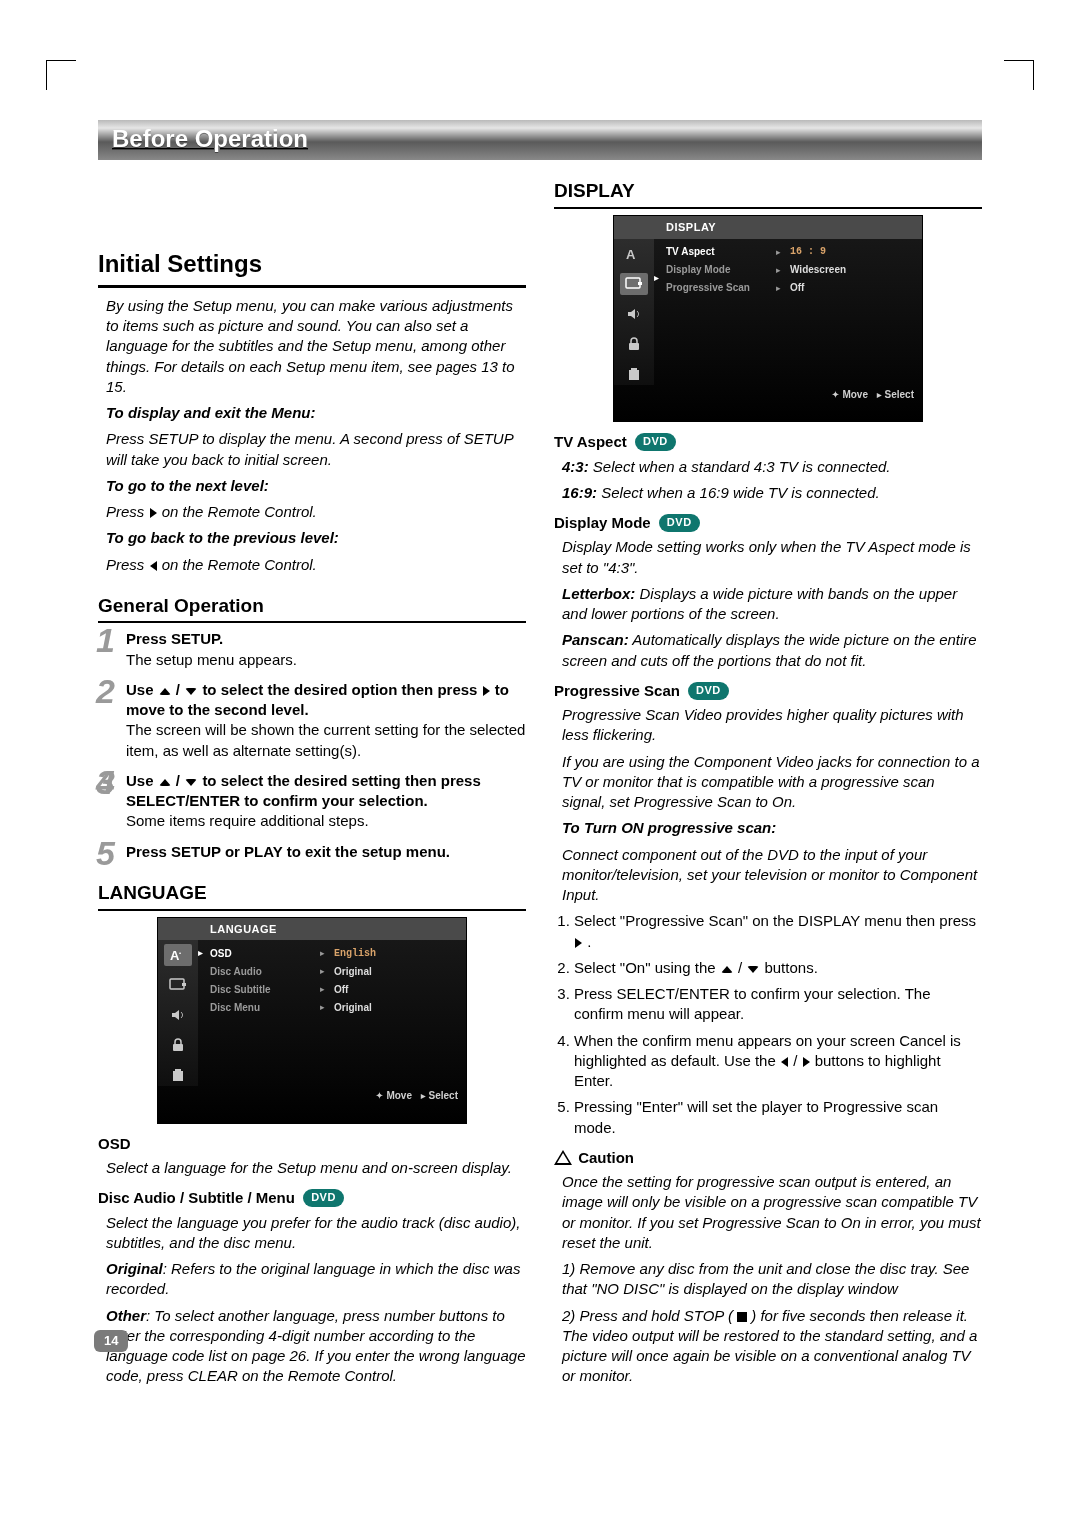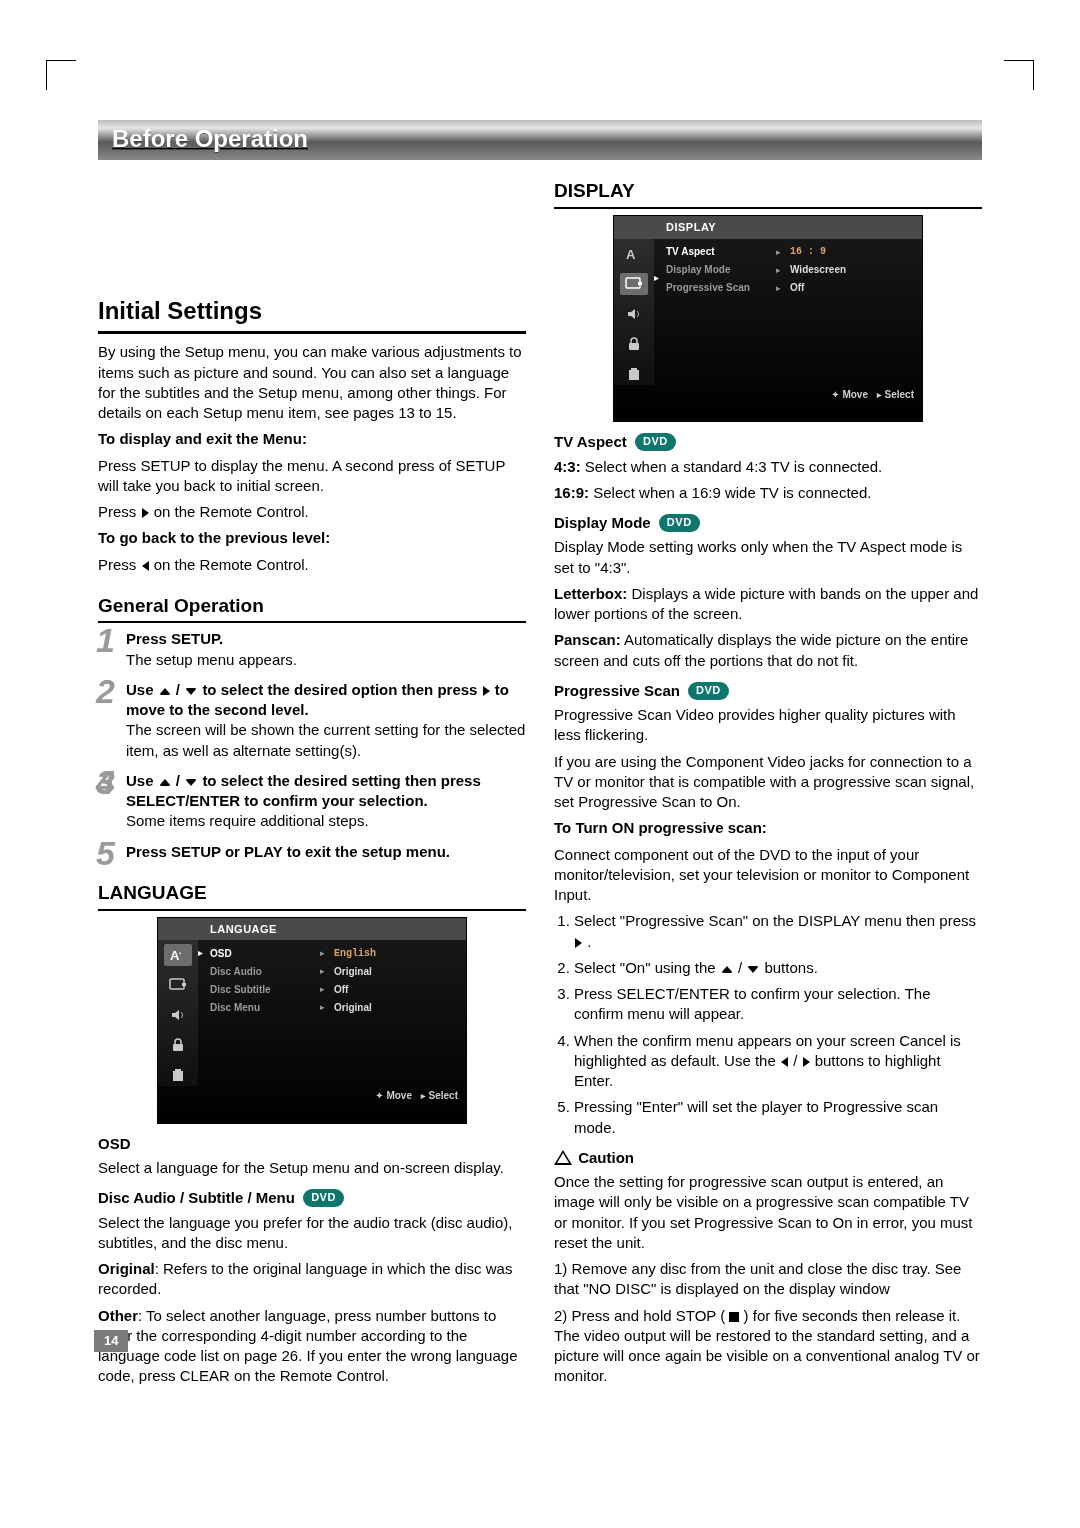--- a/index.html
+++ b/index.html
@@ -40,41 +40,41 @@
   .col { flex: 1 1 0; }
   h2.h-big {
     font-size: 24px; font-weight: bold; margin: 4px 0 8px 0;
     border-bottom: 3px solid #000; padding-bottom: 4px;
   }
   h3.h-mid {
     font-size: 19px; font-weight: bold; margin: 18px 0 6px 0;
     border-bottom: 2px solid #000; padding-bottom: 3px;
   }
   h4.h-sub { font-size: 15px; font-weight: bold; margin: 10px 0 4px 0; }
-  p { margin: 0 0 6px 0; }
+  p { margin: 0 0 6px 8px; font-style: italic; }
   b { font-weight: bold; }
   .step { position: relative; padding-left: 28px; margin: 6px 0 10px 0; }
   .step .num {
     position: absolute; left: -2px; top: -6px;
     font-family: Arial Black, Arial, sans-serif;
     font-size: 34px; font-weight: 900; font-style: italic;
     color: #9a9a9a; line-height: 1;
   }
   .dvd-badge {
     display: inline-block; background: #0f766e; color: #fff;
     font-size: 11px; font-weight: bold; border-radius: 10px;
     padding: 1px 8px 2px 8px; vertical-align: 2px; margin-left: 4px;
     letter-spacing: .5px;
   }
   .page-num {
     position: absolute; left: 94px; top: 1330px;
   }
   .page-num-badge {
     background: #7b7b7b; color: #fff; font-weight: bold;
-    font-size: 13px; padding: 2px 10px; border-radius: 0;
+    font-size: 13px; padding: 2px 10px; border-radius: 6px;
     display: inline-block;
   }
   
   .osd {
     width: 310px; margin: 6px auto 6px auto;
     background: linear-gradient(#1a1a1a,#000);
     border: 1px solid #000; position: relative;
     font-size: 10px; color: #cfcfcf;
   }
   .osd-title {
@@ -133,20 +133,21 @@
 
   <div class="cols">
 
     <div class="col">
       <h2 class="h-big">Initial Settings</h2>
       <p>By using the Setup menu, you can make various adjustments to items such as picture and sound. You can also set a language for the subtitles and the Setup menu, among other things. For details on each Setup menu item, see pages 13 to 15.</p>
 
       <p><b>To display and exit the Menu:</b></p>
       <p>Press SETUP to display the menu. A second press of SETUP will take you back to initial screen.</p>
 
+      <p><b>To go to the next level:</b></p>
       <p>
         <span>Press </span>
         <span class="tri-r"></span>
         <span> on the Remote Control.</span>
       </p>
 
       <p><b>To go back to the previous level:</b></p>
       <p>
         <span>Press </span>
         <span class="tri-l"></span>

